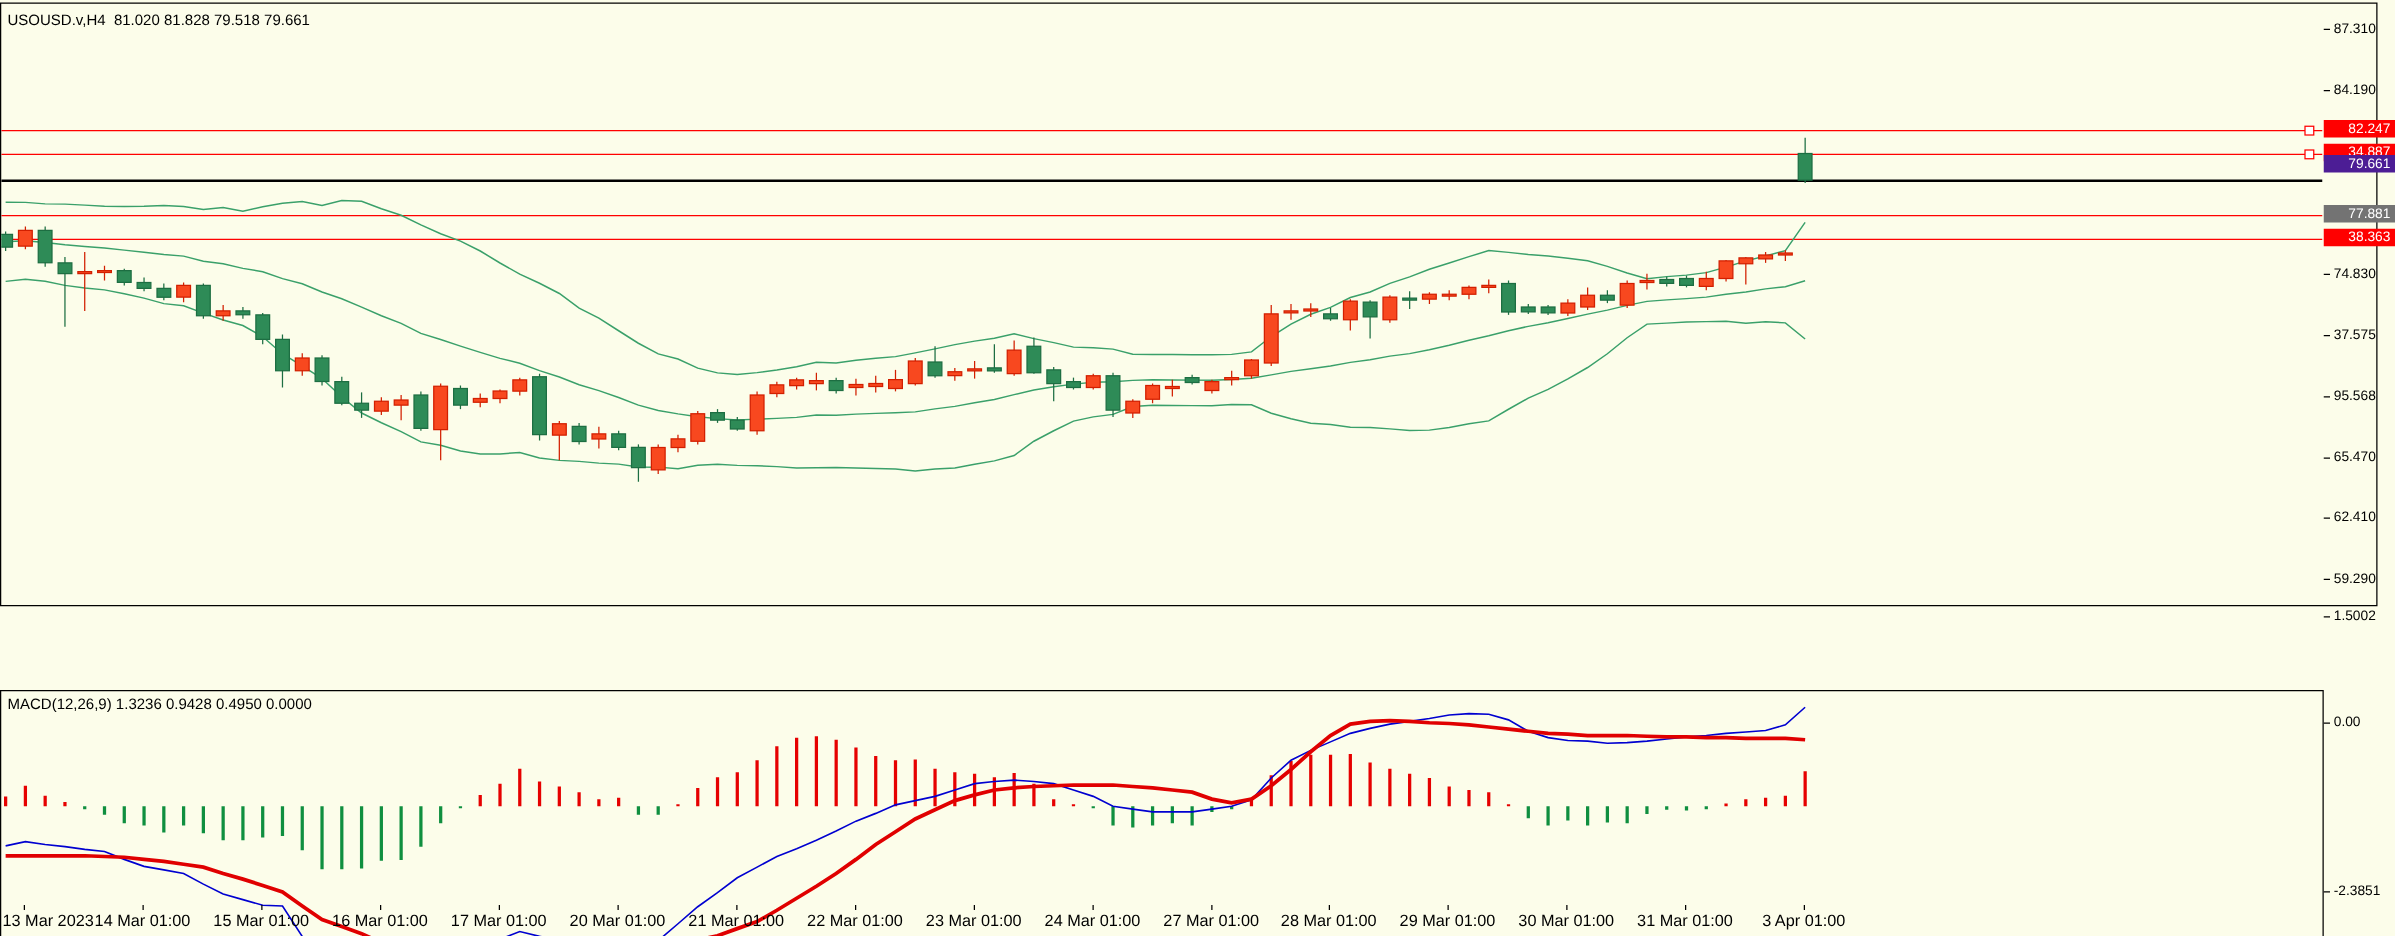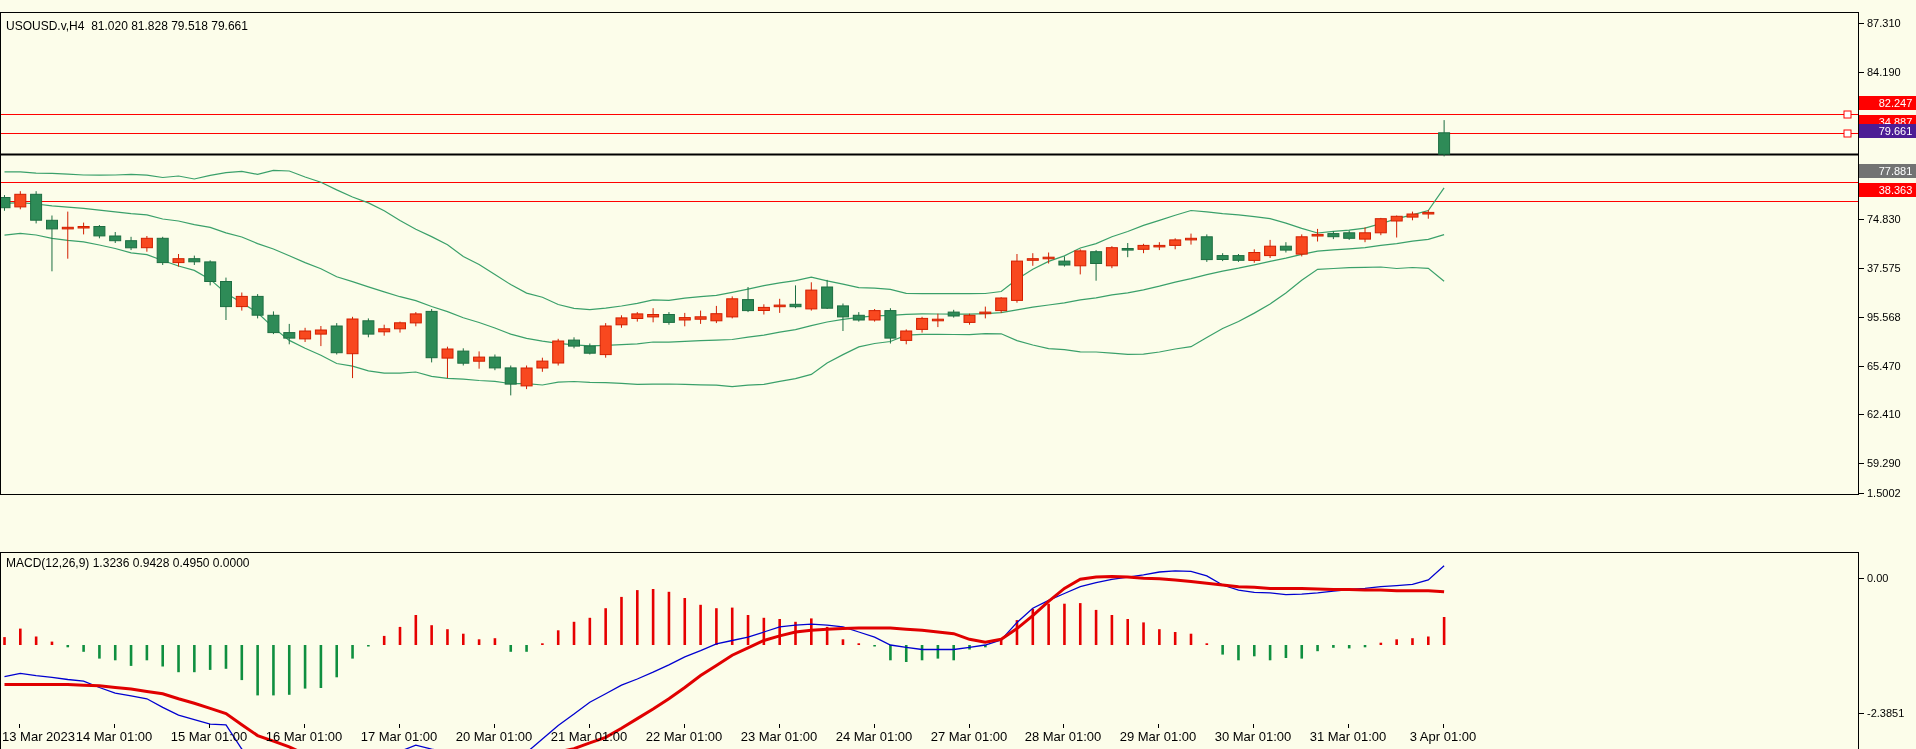--- a/index.html
+++ b/index.html
@@ -1,21 +1,21 @@
 <!DOCTYPE html>
 <html><head>
 <meta charset="utf-8">
 <style>
   html,body{margin:0;padding:0;}
   body{
     width:1916px;height:749px;position:relative;overflow:hidden;
     background:#fcfdea;font-family:"Liberation Sans",sans-serif;color:#000;
   }
   .panel{position:absolute;left:0;width:1857px;border:1px solid #000;background:#fcfdea;}
-  #main-panel{top:12px;height:481px;}
+  #main-panel{top:2px;height:481px;padding-left:43px;}
   #macd-panel{top:508px;height:237px;margin-top:44px;}
   #chart-title{position:absolute;left:5px;top:6px;font-size:12px;white-space:pre;z-index:5;}
   #macd-title{position:absolute;left:5px;top:3px;font-size:12px;white-space:pre;z-index:5;}
   #price-axis{position:absolute;left:1859px;top:0;width:57px;height:749px;text-align:center;}
   .axis-label{position:absolute;left:8px;font-size:11px;line-height:12px;white-space:nowrap;}
   .axis-dash{position:absolute;left:0;width:5px;height:1px;background:#000;}
   .price-badge{position:absolute;left:0;height:14px;min-width:45px;color:#fff;font-size:11px;line-height:14px;padding:0 14px;z-index:6;}
   #time-axis{position:absolute;left:0;top:724px;width:1859px;height:25px;}
   .time-label{position:absolute;top:5px;font-size:13px;white-space:nowrap;transform:translateX(-50%);}
   .time-label.first{transform:none;}

